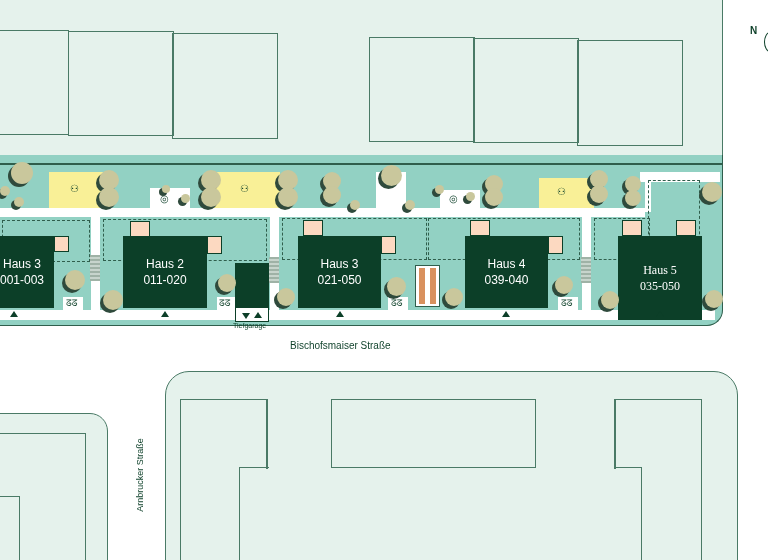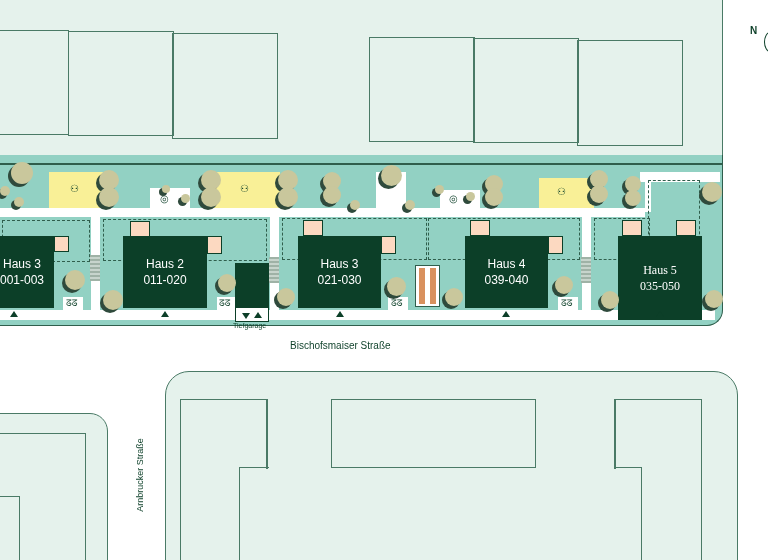--- a/index.html
+++ b/index.html
@@ -86,21 +86,21 @@
   <div>Haus 3</div>
   <div>001-003</div>
 </div>
 <div class="abs house" style="left:123px;top:236px;width:84px;height:72px;align-items:center;">
   <div>Haus 2</div>
   <div>011-020</div>
 </div>
 <div class="abs house" style="left:235px;top:263px;width:34px;height:45px;"></div>
 <div class="abs house" style="left:298px;top:236px;width:83px;height:72px;">
   <div>Haus 3</div>
-  <div>021-030</div>
+  <div>021-050</div>
 </div>
 <div class="abs house" style="left:465px;top:236px;width:83px;height:72px;">
   <div>Haus 4</div>
   <div>039-040</div>
 </div>
 <div class="abs house" style="left:618px;top:236px;width:84px;height:84px;font-family:Liberation Serif, serif;">
   <div>Haus 5</div>
   <div>035-050</div>
 </div>
 

